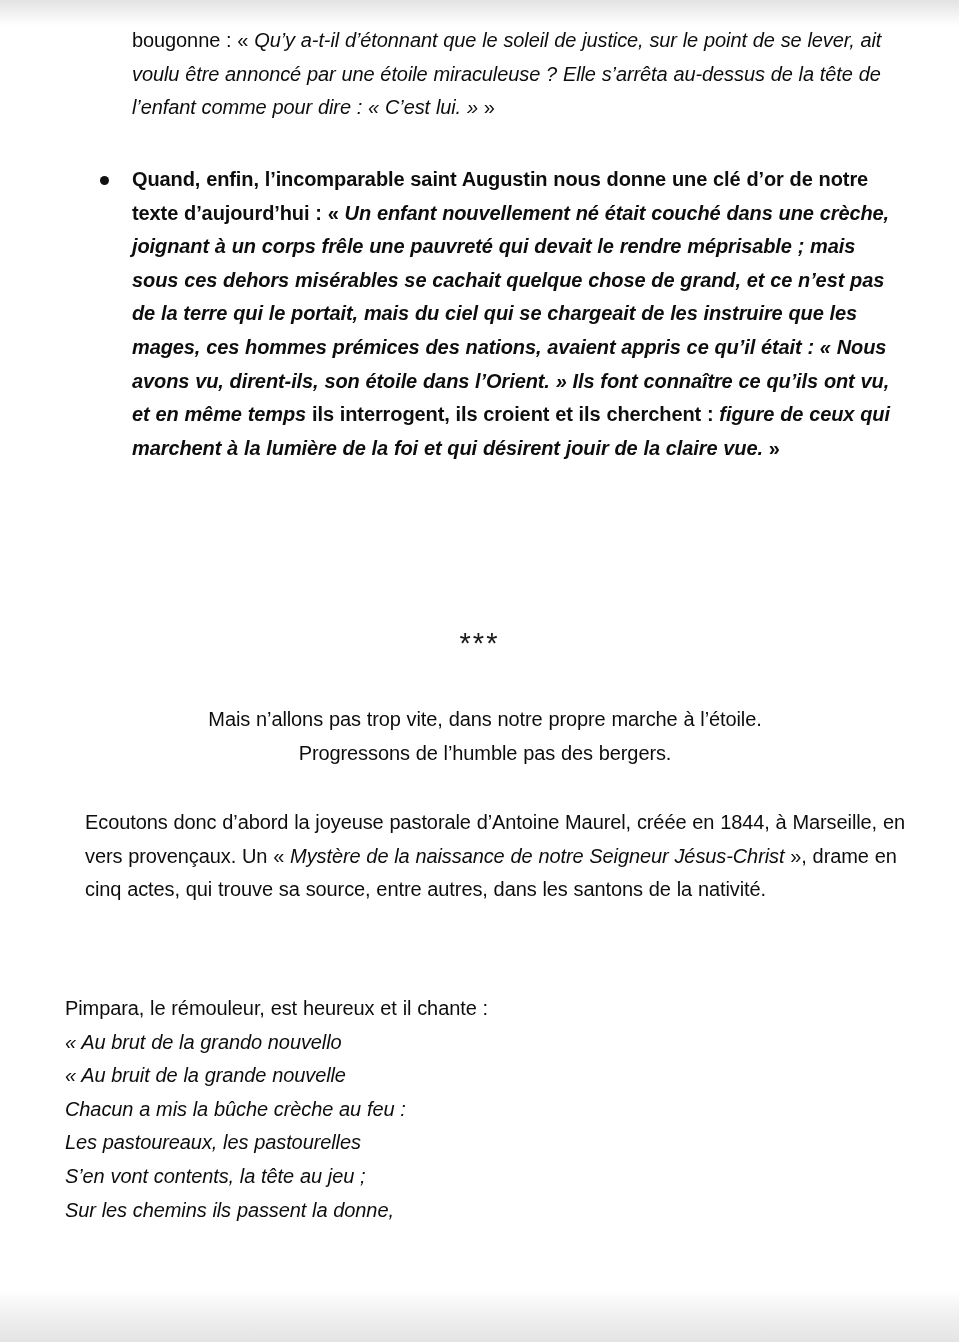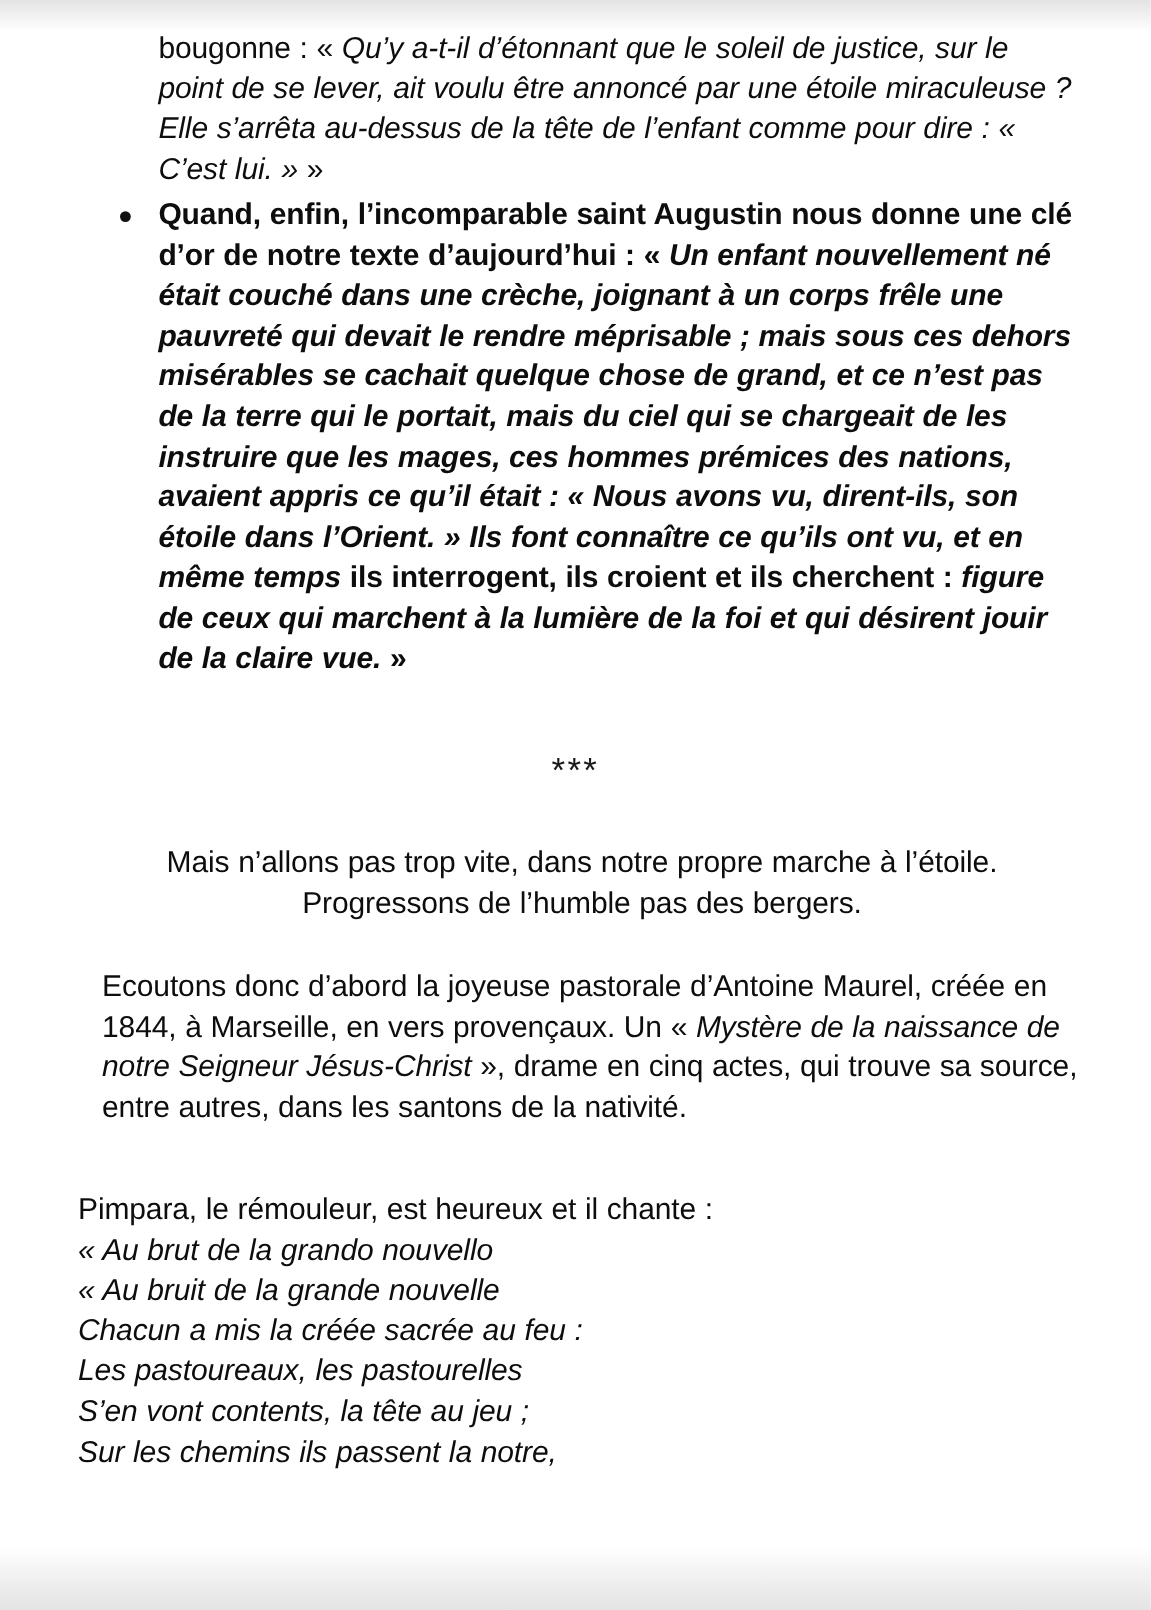--- a/index.html
+++ b/index.html
@@ -34,21 +34,21 @@
 
   .page {
     position: relative;
     width: 959px;
     height: 1342px;
     box-sizing: border-box;
   }
 
   
   .blk {
-    font-size: 25px;
+    font-size: 20px;
     line-height: 33.6px;
     letter-spacing: -0.1px;
     word-spacing: 0.4px;
   }
   .it { font-style: italic; }
   .ro { font-style: normal; }
 
   
   .indent-col {
     position: absolute;
@@ -131,21 +131,21 @@
   </div>
 
   <div class="main-col blk" id="para-pastorale">
     <span class="ro">Ecoutons donc d’abord la joyeuse pastorale d’Antoine Maurel, créée en 1844, à Marseille, en vers provençaux. Un </span><span class="ro">« </span><span class="it">Mystère de la naissance de notre Seigneur Jésus-Christ</span><span class="ro"> »</span><span class="ro">, drame en cinq actes, qui trouve sa source, entre autres, dans les santons de la nativité.</span>
   </div>
 
   <div class="main-col blk" id="para-chant">
     <div class="ro">Pimpara, le rémouleur, est heureux et il chante :</div>
     <div class="it">« Au brut de la grando nouvello</div>
     <div class="it">« Au bruit de la grande nouvelle</div>
-    <div class="it">Chacun a mis la créée sacrée au feu :</div>
+    <div class="it">Chacun a mis la bûche crèche au feu :</div>
     <div class="it">Les pastoureaux, les pastourelles</div>
     <div class="it">S’en vont contents, la tête au jeu ;</div>
-    <div class="it">Sur les chemins ils passent la notre,</div>
+    <div class="it">Sur les chemins ils passent la donne,</div>
   </div>
 
   <div class="scan-shade-bottom"></div>
 
 </div>
 
 </body></html>

